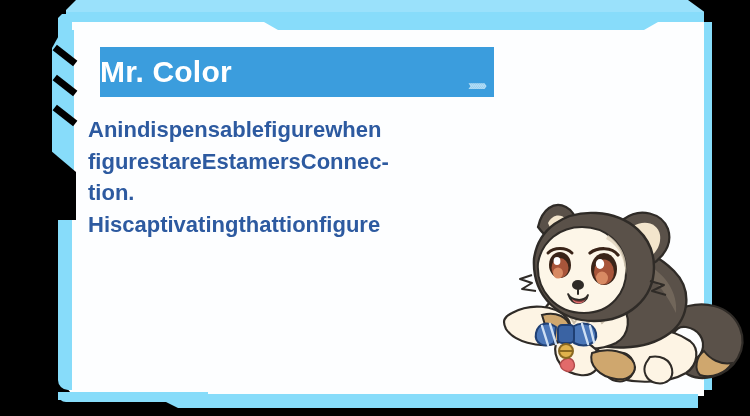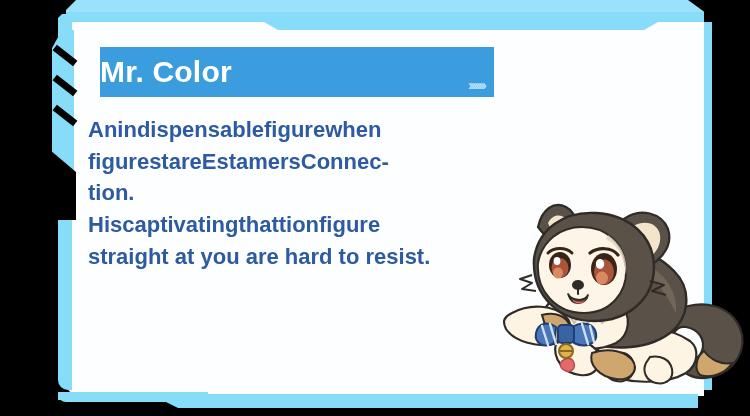--- a/index.html
+++ b/index.html
@@ -153,21 +153,20 @@
     <div class="body-copy">
       <p class="para">
         <span class="l jline"><span>An</span><span>indispensable</span><span>figure</span><span>when</span></span>
         <span class="l jline"><span>figure</span><span>stare</span><span>Estamers</span><span>Connec-</span></span>
         <span class="l jline noj">tion.</span>
       </p>
       <p class="para">
       </p>
       <p class="para">
         <span class="l jline"><span>His</span><span>captivating</span><span>that</span><span>tion</span><span>figure</span></span>
-        <span class="l jline noj">straight at you are hard to resist.</span>
       </p>
     </div>
   </div>
 
   <svg class="dog" viewBox="0 0 252 210">
     <defs>
       <linearGradient id="furDark" x1="0" y1="0" x2="0" y2="1">
         <stop offset="0" stop-color="#6b6259"></stop>
         <stop offset="1" stop-color="#4a4views"></stop>
       </linearGradient>

